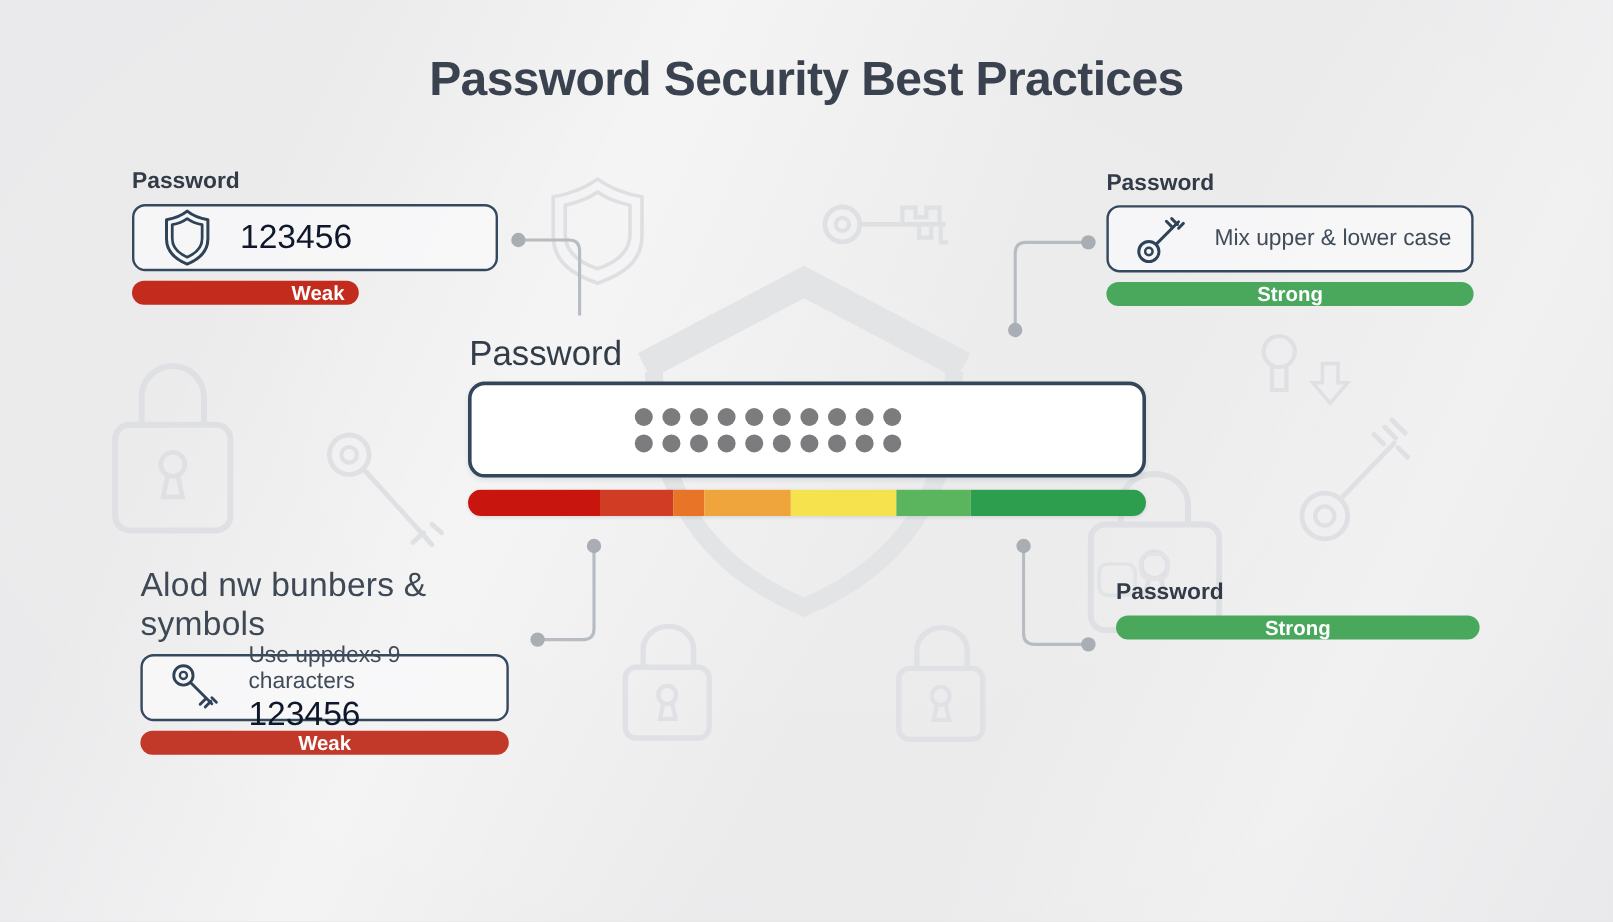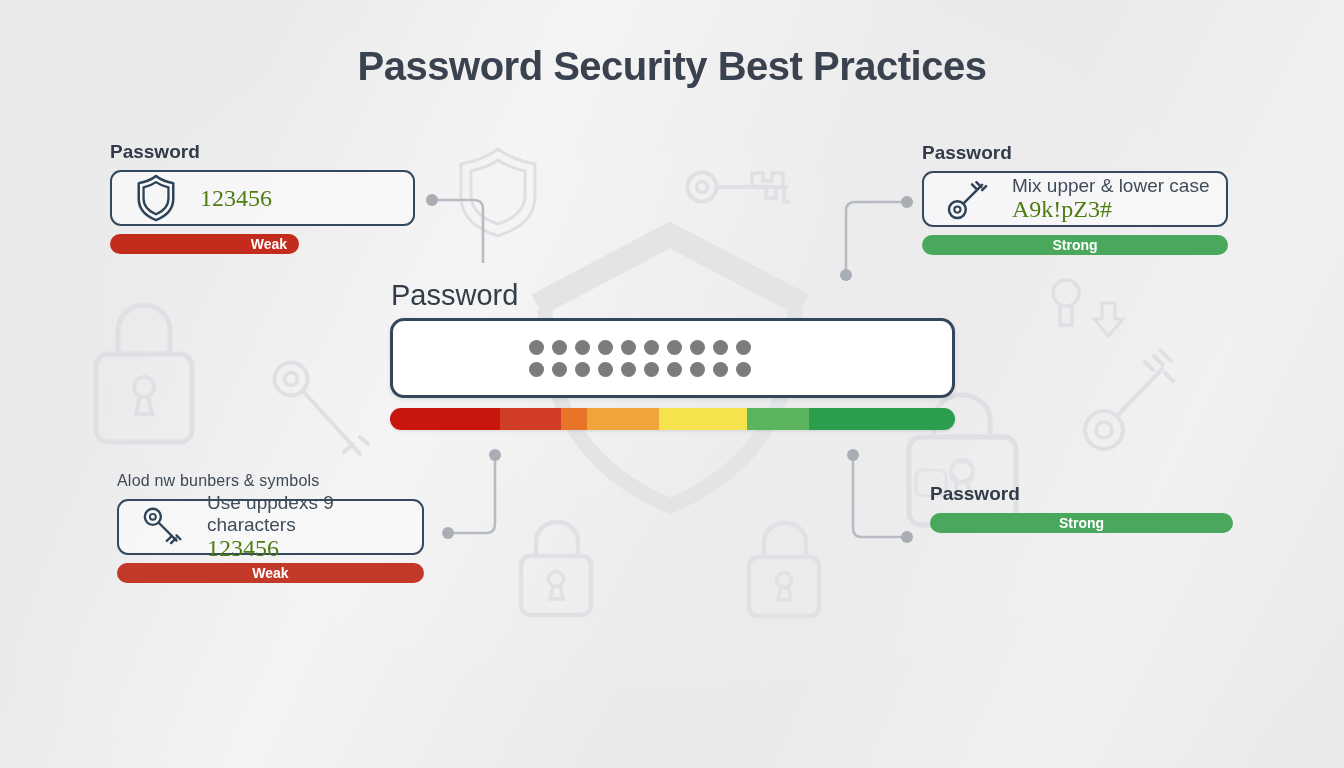--- a/index.html
+++ b/index.html
@@ -21,39 +21,39 @@
 
   .title {
     position:absolute; left:0; right:0; top:44px; z-index:3;
     text-align:center; font-size:40px; font-weight:700; letter-spacing:-0.5px;
     color:#39424e;
   }
 
   
   .card { position:absolute; z-index:3; }
   .card-label { font-size:19px; font-weight:700; color:#323b47; margin-bottom:7px; }
-  .card-label.big { font-size:16px; font-weight:400; color:#3e4955; margin-bottom:9px; letter-spacing:0.2px; }
+  .card-label.big { font-size:28px; font-weight:400; color:#3e4955; margin-bottom:9px; letter-spacing:0.2px; }
   .card-box {
     display:flex; align-items:center; height:56px; width:100%;
     background:rgba(250,250,251,.75);
     border:2px solid #35495e; border-radius:11px;
   }
   .card-icon { width:88px; display:flex; align-items:center; justify-content:center; color:#2e4357; flex:0 0 88px; }
   .card-icon.wide { width:96px; flex-basis:96px; }
   .card-text { display:flex; flex-direction:column; justify-content:center; line-height:1.12; }
   .card-line1 { font-size:19px; color:#414c59; }
-  .card-line2 { font-size:24px; color:#4d7c0f;font-family:Liberation Serif, serif; }
+  .card-line2 { font-size:28px; color:#0f172a; }
   .pill-row { position:relative; margin-top:8px; height:20px; }
   .pill {
     position:absolute; left:0; top:0; height:20px; border-radius:10px; width:100%;
   }
   .pill-row.short .pill { width:62%; }
   .pill-text {
     position:absolute; inset:0; display:flex; align-items:center; justify-content:center;
-    color:#ffffff; font-size:14px; font-weight:700; line-height:1;
+    color:#ffffff; font-size:17px; font-weight:700; line-height:1;
   }
   .pill-row.short .pill-text { width:62%; justify-content:flex-end; padding-right:12px; }
 
   
   .center-label {
     position:absolute; left:391px; top:279px; z-index:3;
     font-size:29px; font-weight:500; color:#333d49;
   }
   .pw-field {
     position:absolute; left:390px; top:318px; width:565px; height:80px; z-index:3;
@@ -189,21 +189,20 @@
       <span class="card-icon">
         <svg width="46" height="46" viewBox="0 0 52 52" fill="none" stroke="currentColor" stroke-linecap="round">
           <circle cx="14" cy="38" r="9.5" stroke-width="2.8"></circle>
           <circle cx="14" cy="38" r="3.5" stroke-width="2.3"></circle>
           <path d="M21 31 L42 10" stroke-width="2.8"></path>
           <path d="M35.5 7 L41 12.5 M30.5 9.5 L35.5 14.5 M42 16 L46.5 11.5" stroke-width="2.8"></path>
         </svg>
       </span>
       <div class="card-text">
         <div class="card-line1">Mix upper &amp; lower case</div>
-        <div class="card-line2">A9k!pZ3#</div>
       </div>
     </div>
     <div class="pill-row">
       <div class="pill" style="background: rgb(74, 168, 93);"></div>
       <div class="pill-text">Strong</div>
     </div>
   </div>
 
   <div class="card" style="left:117px; top:472px; width:307px;">
     <div class="card-label big">Alod nw bunbers &amp; symbols</div>

